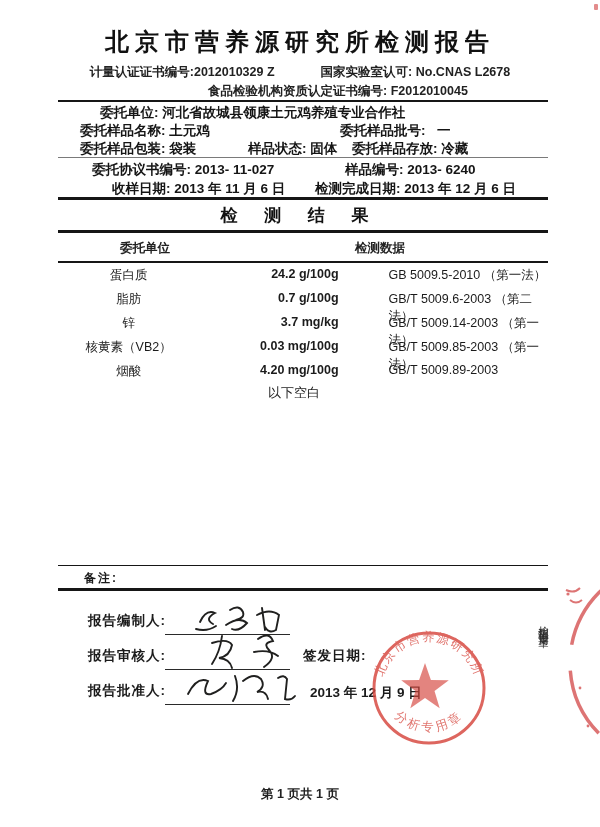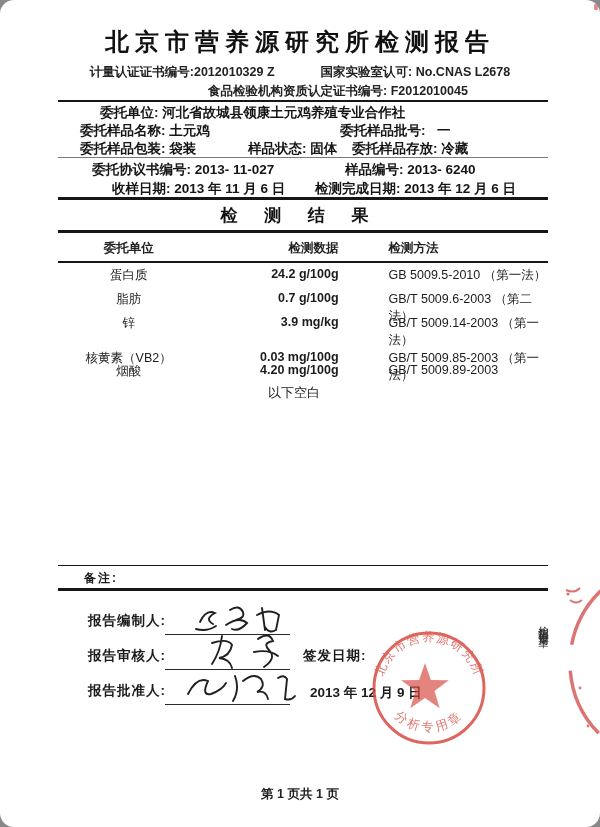--- a/index.html
+++ b/index.html
@@ -1,21 +1,20 @@
 <!DOCTYPE html>
 <html><head>
 <meta charset="utf-8">
 <style>
   html,body{margin:0;padding:0;background:#888;}
   .page{
     position:relative;width:600px;height:827px;margin:0 auto;
     background:#ffffff;overflow:hidden;
     font-family:"Liberation Sans","DejaVu Sans",sans-serif;
     color:#1b1b1b;
-    border-radius:14px;
   }
   .abs{position:absolute;}
   .rule{position:absolute;left:58px;width:490px;background:#161616;}
   .title{top:26px;left:0;width:100%;text-align:center;font-size:24px;font-weight:800;letter-spacing:6px;color:#111;}
   .certrow{top:64px;left:0;width:100%;display:flex;justify-content:center;gap:46px;font-size:12.5px;font-weight:700;color:#222;}
   .cert2{top:83px;left:0;width:100%;text-align:center;font-size:12.5px;font-weight:700;color:#222;padding-left:38px;}
   .info{font-size:13.5px;font-weight:600;color:#151515;white-space:nowrap;}
   .rh{top:204px;left:0;width:100%;text-align:center;font-size:17px;font-weight:800;letter-spacing:11px;color:#111;}
   .trow{position:absolute;left:60px;width:490px;display:flex;font-size:12.5px;}
   .trow .c1{width:170px;text-align:center;}
@@ -89,40 +88,39 @@
     <span>2013 年 12 月 6 日</span>
   </div>
   <div class="rule" style="top:197px;height:3px;"></div>
 
   <div class="abs rh">检 测 结 果</div>
   <div class="rule" style="top:230px;height:2.5px;"></div>
 
   <div class="trow hdrow" style="top:240px;">
     <div class="c1">委托单位</div>
     <div class="c2 hdr">检测数据</div>
-    <div class="c3">检测方法</div>
   </div>
   <div class="rule" style="top:261px;height:1.5px;"></div>
 
   <div class="trow" style="top:267px;">
     <div class="c1">蛋白质</div>
     <div class="c2">24.2 g/100g</div>
     <div class="c3">GB 5009.5-2010 （第一法）</div>
   </div>
   <div class="trow" style="top:291px;">
     <div class="c1">脂肪</div>
     <div class="c2">0.7 g/100g</div>
     <div class="c3">GB/T 5009.6-2003 （第二法）</div>
   </div>
   <div class="trow" style="top:315px;">
     <div class="c1">锌</div>
-    <div class="c2">3.9 mg/kg</div>
+    <div class="c2">3.7 mg/kg</div>
     <div class="c3">GB/T 5009.14-2003 （第一法）</div>
   </div>
-  <div class="trow" style="top:350px;">
+  <div class="trow" style="top:339px;">
     <div class="c1">核黄素（VB2）</div>
     <div class="c2">0.03 mg/100g</div>
     <div class="c3">GB/T 5009.85-2003 （第一法）</div>
   </div>
   <div class="trow" style="top:363px;">
     <div class="c1">烟酸</div>
     <div class="c2">4.20 mg/100g</div>
     <div class="c3">GB/T 5009.89-2003</div>
   </div>
   <div class="abs endnote">以下空白</div>

